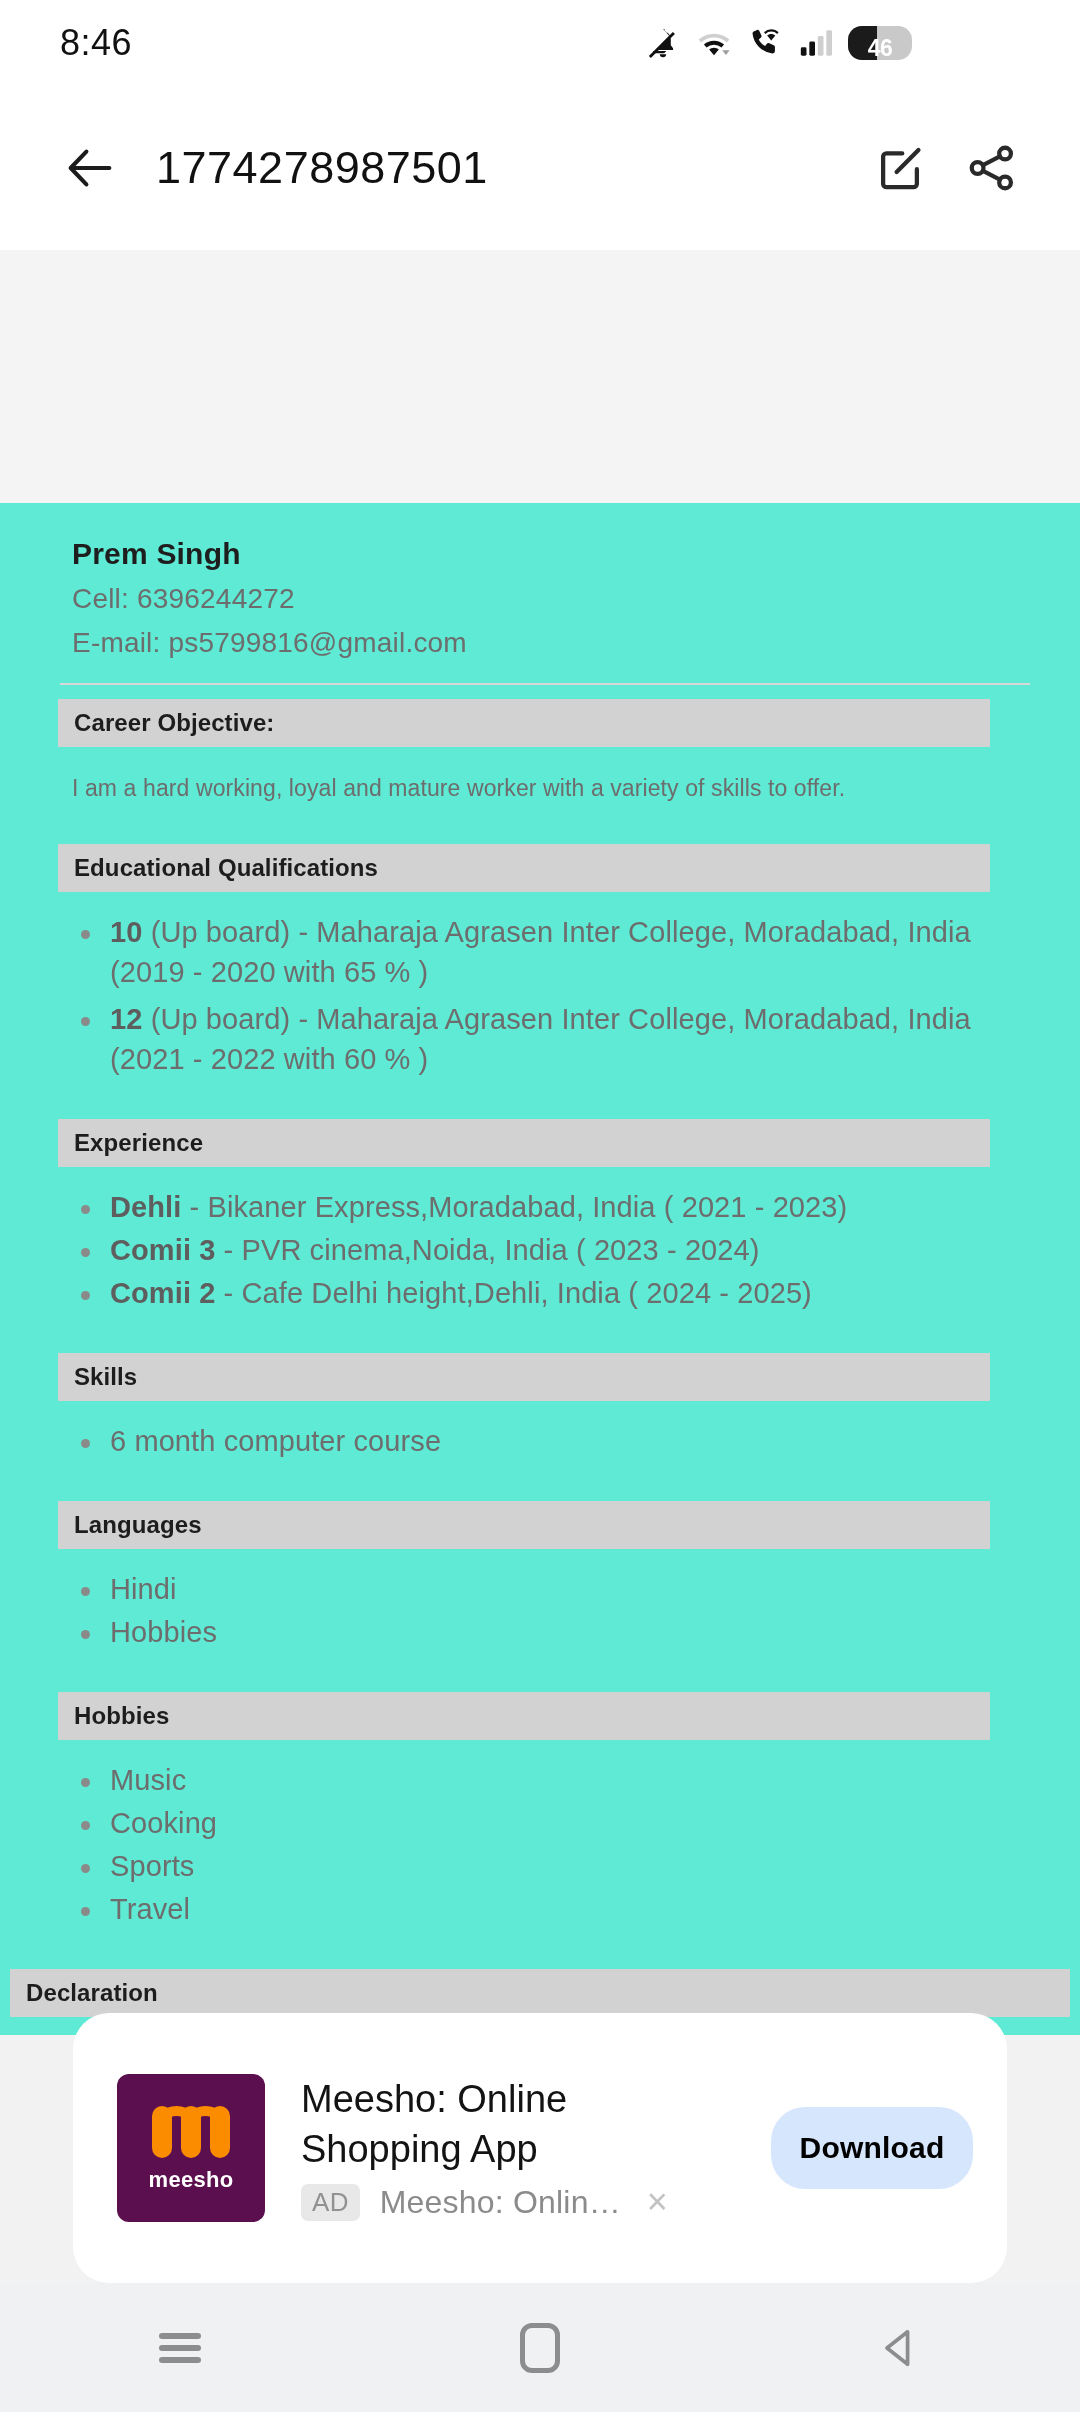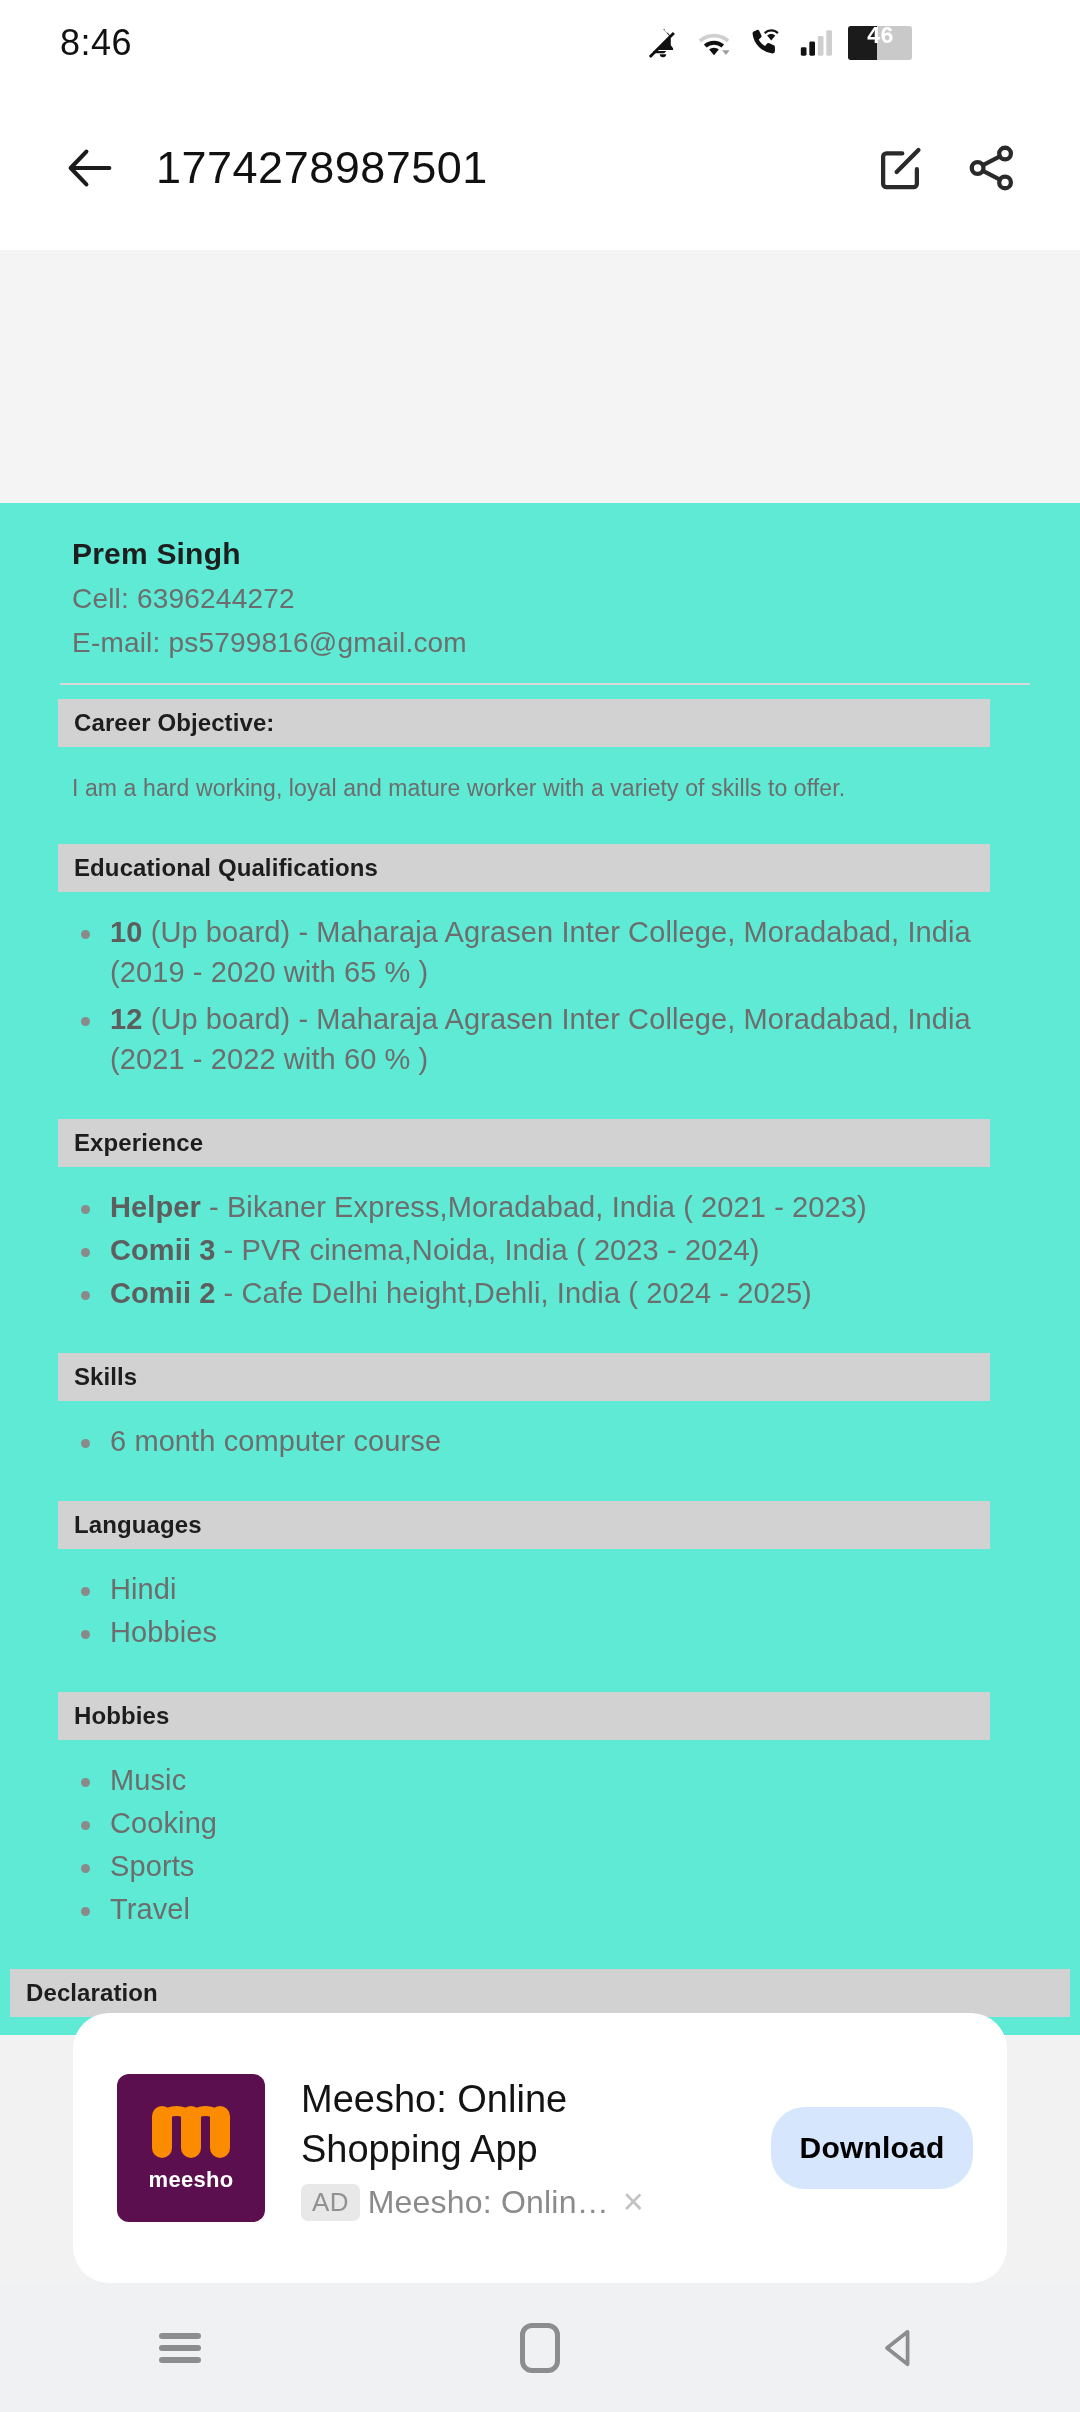--- a/index.html
+++ b/index.html
@@ -15,23 +15,23 @@
   .statusbar {
     position:absolute; top:0; left:0; width:956px; height:86px;
     display:flex; align-items:center; justify-content:space-between;
     padding:0 44px 0 60px; background:#fff;
   }
   .status-time { font-size:36px; font-weight:400; color:#111; letter-spacing:.5px; }
   .status-icons { display:flex; align-items:center; gap:16px; }
   .sicon { display:block; }
 
   .battery {
-    position:relative; width:64px; height:34px; border-radius:3px;
+    position:relative; width:64px; height:34px; border-radius:14px;
     background:#c9c9c9; overflow:hidden;
-    display:flex; align-items:flex-start; justify-content:center;font-family:Liberation Mono, monospace;
+    display:flex; align-items:flex-end; justify-content:center;
   }
   .battery .fill {
     position:absolute; left:0; top:0; bottom:0; width:46%;
     background:#1b1b1b;
   }
   .battery .pct {
     position:relative; font-size:23px; font-weight:700; color:#fff;
     letter-spacing:-.5px; line-height:1; z-index:2;
   }
 
@@ -123,21 +123,21 @@
   .ad-logo .mark .arch2 {
     position:absolute; left:29px; top:0; width:49px; height:34px;
     border:10px solid #fb8c00; border-bottom:none;
     border-radius:26px 26px 0 0; box-sizing:border-box;
   }
   .ad-logo .wordmark {
     font-size:22px; color:#fff; font-weight:700; margin-top:9px; letter-spacing:.3px;
   }
   .ad-body { flex:1; margin-left:36px; }
   .ad-title { font-size:38px; color:#131313; line-height:1.3; font-weight:400; max-width:380px; }
-  .ad-meta { display:flex; align-items:center; margin-top:10px; gap:8px; }
+  .ad-meta { display:flex; align-items:center; margin-top:10px; gap:20px; }
   .ad-badge {
     background:#e8e8e8; color:#919191; font-size:26px;
     padding:3px 11px; border-radius:7px; letter-spacing:.3px;
   }
   .ad-sub { font-size:32px; color:#8b8b8b; letter-spacing:.2px; }
   .ad-close { font-size:36px; color:#c2c2c2; margin-left:6px; line-height:1; }
   .ad-dl {
     background:#d6e6fc; color:#000000; font-size:30px; font-weight:700;
     padding:24px 0; width:202px; text-align:center; border-radius:34px;
     flex:0 0 202px; letter-spacing:.2px;
@@ -236,21 +236,21 @@
 
         <div class="sechead">Educational Qualifications</div>
         <ul class="items">
           <li><b>10</b><span> (Up board) - Maharaja Agrasen Inter College, Moradabad, India (2019 - 2020 with 65 % )</span></li>
           <li><b>12</b><span> (Up board) - Maharaja Agrasen Inter College, Moradabad, India (2021 - 2022 with 60 % )</span></li>
         </ul>
         <div class="sec-gap"></div>
 
         <div class="sechead">Experience</div>
         <ul class="items tight">
-          <li><b>Helper</b><span> - Bikaner Express,Moradabad, India ( 2021 - 2023)</span></li>
+          <li><b>Dehli</b><span> - Bikaner Express,Moradabad, India ( 2021 - 2023)</span></li>
           <li><b>Comii 3</b><span> - PVR cinema,Noida, India ( 2023 - 2024)</span></li>
           <li><b>Comii 2</b><span> - Cafe Delhi height,Dehli, India ( 2024 - 2025)</span></li>
         </ul>
         <div class="sec-gap"></div>
 
         <div class="sechead">Skills</div>
         <ul class="items tight">
           <li><span>6 month computer course</span></li>
         </ul>
         <div class="sec-gap"></div>

